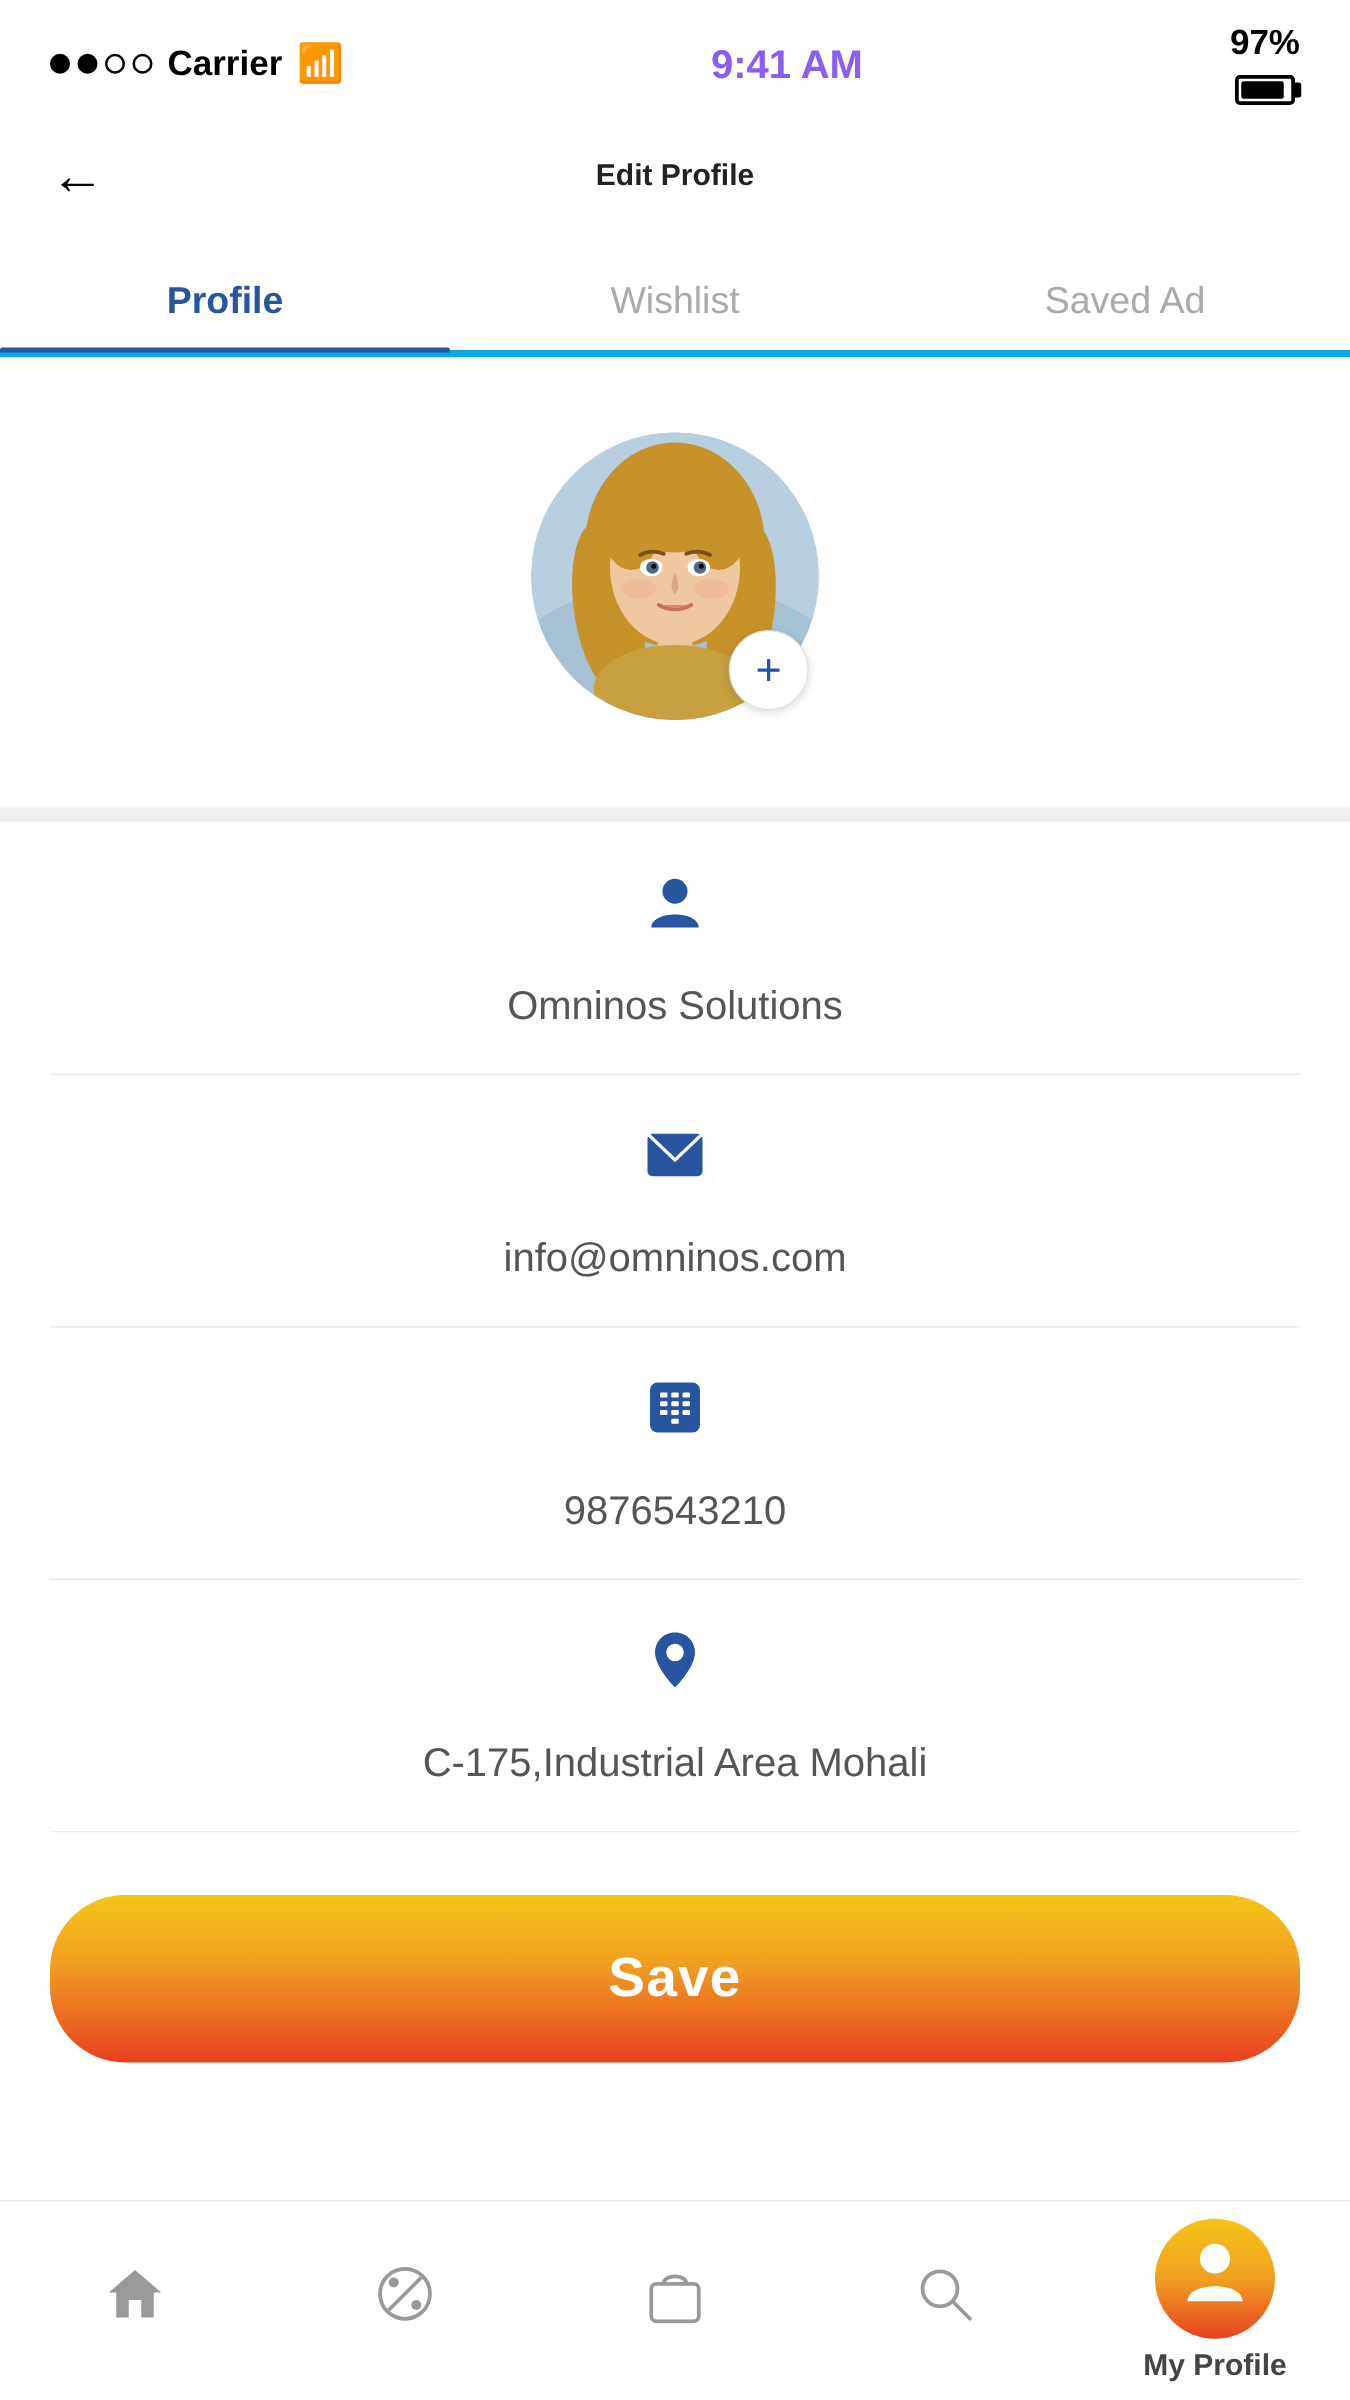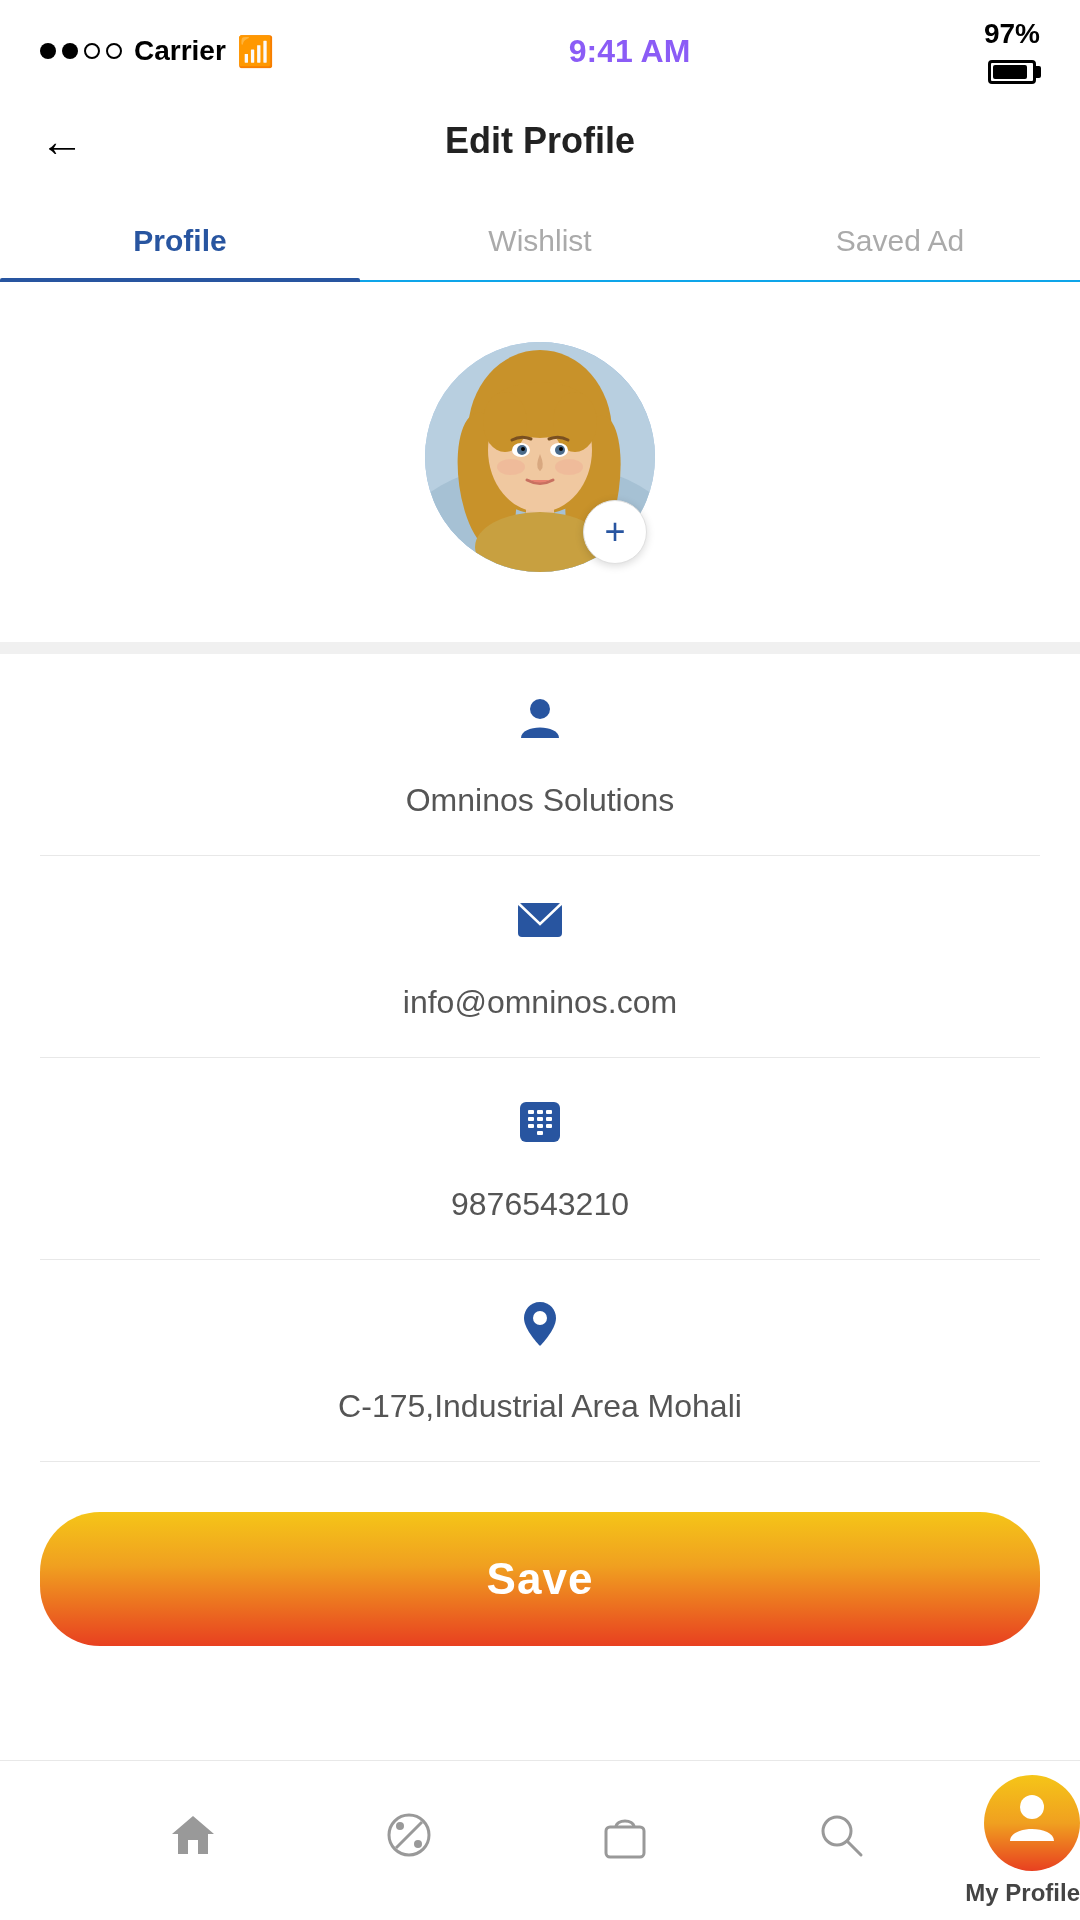--- a/index.html
+++ b/index.html
@@ -105,29 +105,29 @@
     .back-btn {
       font-size: 44px;
       color: #000;
       cursor: pointer;
       font-weight: 300;
     }
     .header-title {
       position: absolute;
       left: 50%;
       transform: translateX(-50%);
-      font-size: 36px;
+      font-size: 24px;
       font-weight: 600;
       color: #222;
     }
 
     
     .tabs {
       display: flex;
-      border-bottom: 2px solid #0ea5e9;
+      border-bottom: 6px solid #0ea5e9;
       background: #fff;
     }
     .tab {
       flex: 1;
       text-align: center;
       padding: 28px 10px 22px;
       font-size: 30px;
       color: #aaa;
       cursor: pointer;
       position: relative;
@@ -257,21 +257,21 @@
       height: 160px;
       background: #fff;
       border-top: 1.5px solid #e8e8e8;
       display: flex;
       align-items: center;
       justify-content: space-around;
     }
     .nav-item {
       display: flex;
       flex-direction: column;
-      align-items: flex-end;
+      align-items: center;
       gap: 8px;
       cursor: pointer;
       flex: 1;
     }
     .nav-icon {
       font-size: 46px;
       color: #999;
     }
     .nav-label {
       font-size: 24px;

